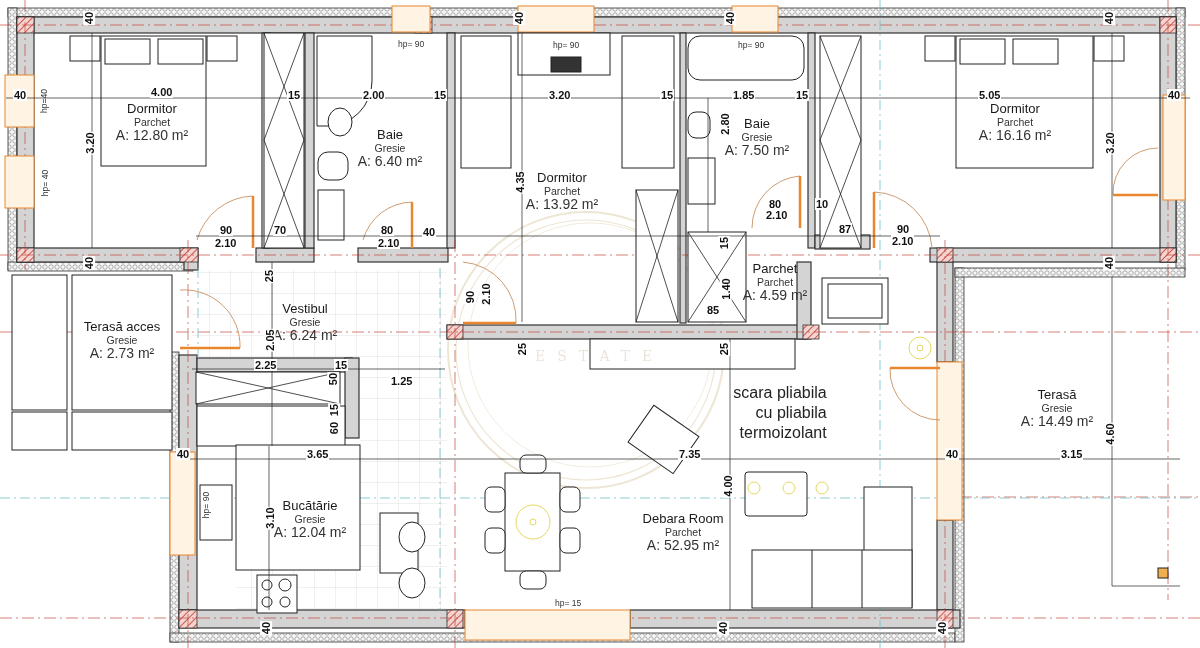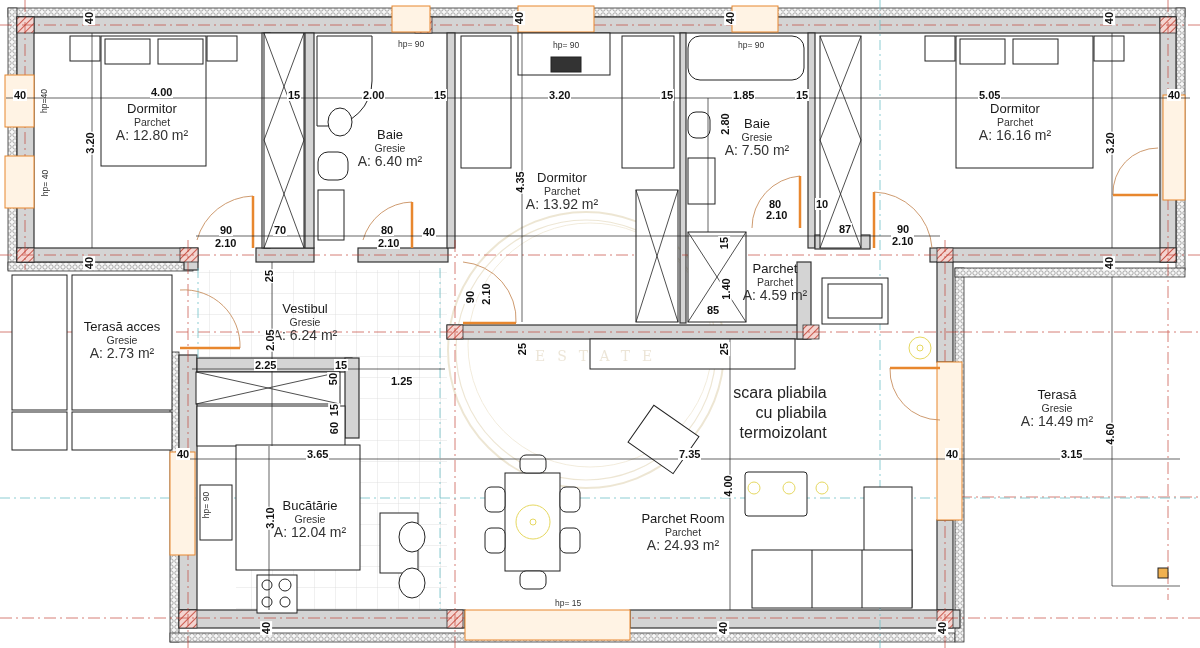--- a/index.html
+++ b/index.html
@@ -306,23 +306,23 @@
   <span class="name">Terasă</span>
   <span class="floor">Gresie</span>
   <span class="area">A: 14.49 m²</span>
 </div>
 <div class="lbl" style="left:310px;top:499px;">
   <span class="name">Bucătărie</span>
   <span class="floor">Gresie</span>
   <span class="area">A: 12.04 m²</span>
 </div>
 <div class="lbl" style="left:683px;top:512px;">
-  <span class="name">Parchet Room</span>
+  <span class="name">Debara Room</span>
   <span class="floor">Parchet</span>
-  <span class="area">A: 24.93 m²</span>
+  <span class="area">A: 52.95 m²</span>
 </div>
 
 <div class="note" style="left:780px;top:383px;">
   <span>scara pliabila</span><br>
   <span>cu pliabila</span><br>
   <span>termoizolant</span>
 </div>
 
 <div class="wm" style="left:535px;top:348px;">ESTATE</div>
 

